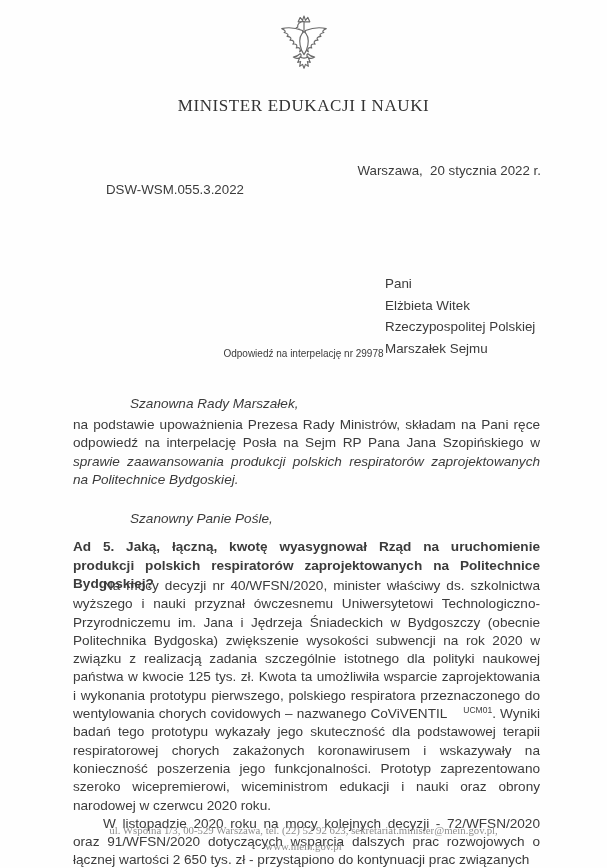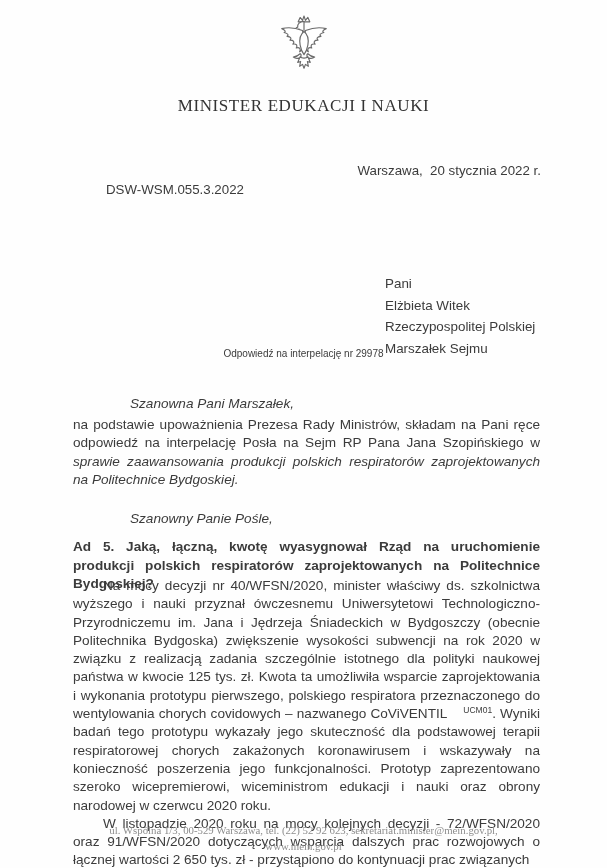--- a/index.html
+++ b/index.html
@@ -131,21 +131,21 @@
 
   <div class="recipient">
     <div>Pani</div>
     <div>Elżbieta Witek</div>
     <div>Rzeczypospolitej Polskiej</div>
     <div>Marszałek Sejmu</div>
   </div>
 
   <div class="subject">Odpowiedź na interpelację nr 29978</div>
 
-  <div class="salutation salutation-1">Szanowna Pani Marszałek,</div>
+  <div class="salutation salutation-1">Szanowna Rady Marszałek,</div>
 
   <div class="para intro-para"><span>na podstawie upoważnienia Prezesa Rady Ministrów, składam na Pani ręce odpowiedź na interpelację Posła na Sejm RP Pana Jana Szopińskiego w </span><span class="italic">sprawie zaawansowania produkcji polskich respiratorów zaprojektowanych na Politechnice Bydgoskiej.</span></div>
 
   <div class="salutation salutation-2">Szanowny Panie Pośle,</div>
 
   <div class="para question-para">Ad 5. Jaką, łączną, kwotę wyasygnował Rząd na uruchomienie produkcji polskich respiratorów zaprojektowanych na Politechnice Bydgoskiej?</div>
 
   <div class="para answer-para">
     <div class="indent"><span>Na mocy decyzji nr 40/WFSN/2020, minister właściwy ds. szkolnictwa wyższego i nauki przyznał ówczesnemu Uniwersytetowi Technologiczno-Przyrodniczemu im. Jana i Jędrzeja Śniadeckich w Bydgoszczy (obecnie Politechnika Bydgoska) zwiększenie wysokości subwencji na rok 2020 w związku z realizacją zadania szczególnie istotnego dla polityki naukowej państwa w kwocie 125 tys. zł. Kwota ta umożliwiła wsparcie zaprojektowania i wykonania prototypu pierwszego, polskiego respiratora przeznaczonego do wentylowania chorych covidowych – nazwanego CoViVENTIL</span><sup>UCM01</sup><span>. Wyniki badań tego prototypu wykazały jego skuteczność dla podstawowej terapii respiratorowej chorych zakażonych koronawirusem i wskazywały na konieczność poszerzenia jego funkcjonalności. Prototyp zaprezentowano szeroko wicepremierowi, wiceministrom edukacji i nauki oraz obrony narodowej w czerwcu 2020 roku.</span></div>
     <div class="indent">W listopadzie 2020 roku na mocy kolejnych decyzji - 72/WFSN/2020 oraz 91/WFSN/2020 dotyczących wsparcia dalszych prac rozwojowych o łącznej wartości 2 650 tys. zł - przystąpiono do kontynuacji prac związanych</div>

